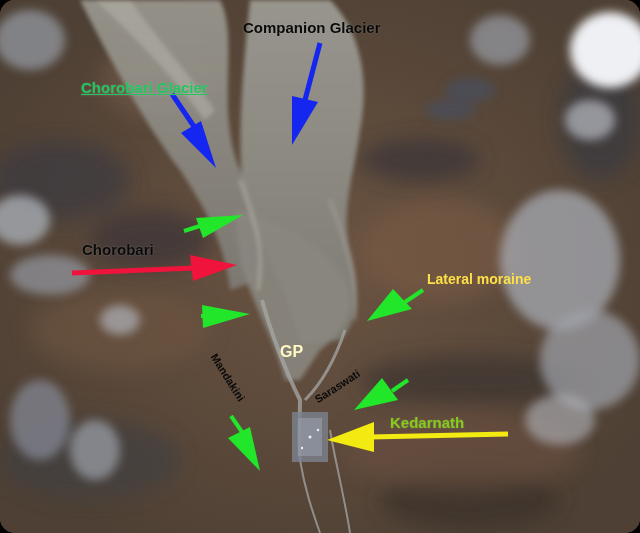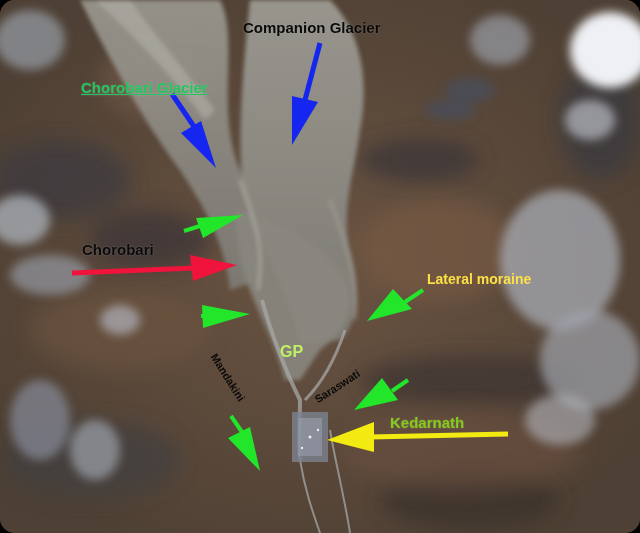--- a/index.html
+++ b/index.html
@@ -155,17 +155,17 @@
     <g class="arrow">
       <line x1="508" y1="434" x2="370" y2="437" stroke-width="5" stroke="#f2ea10"></line>
       <polygon points="374,422 374,452 327,440" fill="#f2ea10"></polygon>
     </g>
   </svg>
 
   <div class="label lbl-dark" style="left: 243px; top: 20px; color: rgb(10, 10, 10);">Companion Glacier</div>
   <div class="label lbl-dark" style="left: 81px; top: 80px; color: #22c55e; text-decoration: underline;">Chorobari Glacier</div>
   <div class="label lbl-dark" style="left: 82px; top: 242px; color: rgb(10, 10, 10);">Chorobari</div>
   <div class="label lbl-green" style="left: 387px; top: 272px; color: #fde047; margin-left: 40px;">Lateral moraine</div>
-  <div class="label lbl-green" style="left: 280px; top: 344px; font-size: 16px; color: #bef264;">GP</div>
+  <div class="label lbl-green" style="left: 280px; top: 344px; font-size: 16px; color: #fef9c3;">GP</div>
   <div class="label lbl-river" style="left: 218px; top: 352px; transform: rotate(58deg); transform-origin: left top; color: rgb(10, 10, 10);">Mandakini</div>
   <div class="label lbl-river" style="left: 313px; top: 396px; transform: rotate(-33deg); transform-origin: left top; color: rgb(10, 10, 10);">Saraswati</div>
   <div class="label lbl-dark" style="left: 390px; top: 415px; color: #84cc16;">Kedarnath</div>
 </div>
 
 </body></html>

